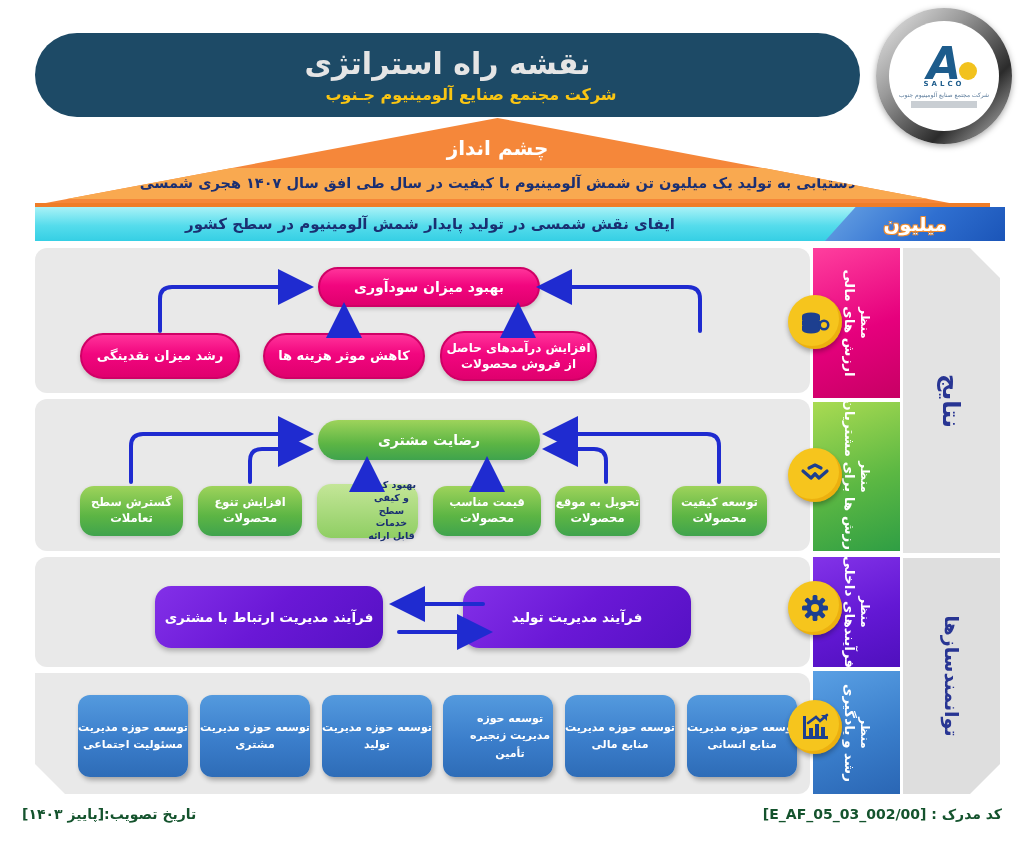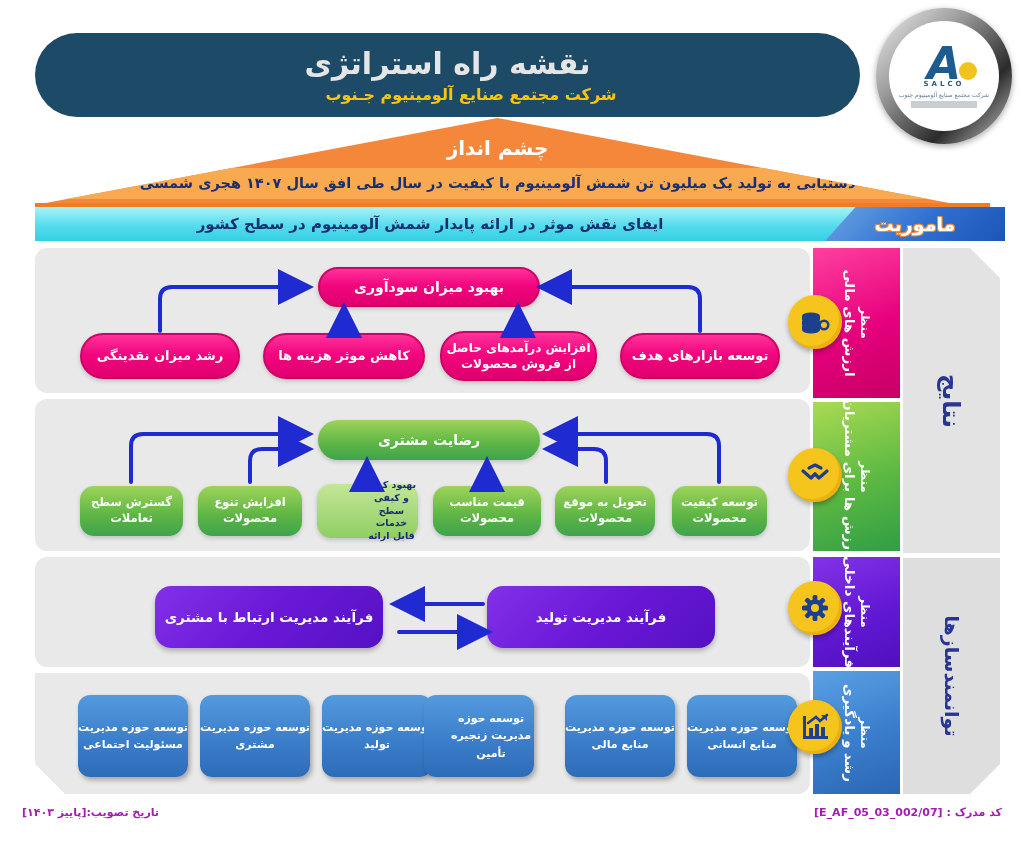--- a/index.html
+++ b/index.html
@@ -93,36 +93,36 @@
   #f-n2{left:263px;top:333px;width:162px;height:46px;font-size:13px;}
   #f-n3{left:440px;top:331px;width:157px;height:50px;font-size:12px;}
   #f-n4{left:620px;top:333px;width:160px;height:46px;font-size:13px;}
 
   
   #c-top{left:318px;top:420px;width:222px;height:40px;font-size:14px;}
   #c-b1{left:80px;top:486px;width:103px;height:50px;font-size:11.5px;border-radius:14px;}
   #c-b2{left:198px;top:486px;width:104px;height:50px;font-size:11.5px;border-radius:14px;}
   #c-b3{left:317px;top:484px;width:101px;height:54px;font-size:9.5px;border-radius:14px;}
   #c-b4{left:433px;top:486px;width:108px;height:50px;font-size:11.5px;border-radius:14px;}
-  #c-b5{left:555px;top:486px;width:100px;height:50px;font-size:11.5px;border-radius:14px;}
+  #c-b5{left:555px;top:486px;width:85px;height:50px;font-size:11.5px;border-radius:14px;}
   #c-b6{left:672px;top:486px;width:95px;height:50px;font-size:11.5px;border-radius:14px;}
 
   
   #p-left{left:155px;top:586px;width:228px;height:62px;font-size:13.5px;}
-  #p-right{left:487px;top:586px;width:228px;height:62px;font-size:13.5px;}
+  #p-right{left:463px;top:586px;width:228px;height:62px;font-size:13.5px;}
 
   
   .g-box{top:695px;width:110px;height:82px;font-size:11px;line-height:1.55;}
-  #g1{left:78px;} #g2{left:200px;} #g3{left:322px;} #g4{left:424px;padding-left:24px;} #g5{left:565px;} #g6{left:687px;}
+  #g1{left:78px;} #g2{left:200px;} #g3{left:322px;} #g4{left:443px;padding-left:24px;} #g5{left:565px;} #g6{left:687px;}
 
   
   #arrows{position:absolute;left:35px;top:248px;width:775px;height:547px;pointer-events:none;z-index:3;}
 
   
-  .footer-item{position:absolute;top:806px;color:#a21caf;font-size:11px;font-weight:bold;direction:rtl;}
+  .footer-item{position:absolute;top:806px;color:#14532d;font-size:14px;font-weight:bold;direction:rtl;}
   #doc-code{right:22px;} #approval{left:22px;}
 </style>
 </head>
 <body>
 
 <div id="stage">
 
   <div class="header">
     <div class="title" dir="rtl">نقشه راه استراتژی</div>
     <div class="subtitle" dir="rtl">شرکت مجتمع صنایع آلومینیوم جـنوب</div>
@@ -140,23 +140,23 @@
   </div>
 
   <div class="vision">
     <div class="vision-stripe"></div>
     <div class="vision-label" dir="rtl">چشم انداز</div>
     <div class="vision-text" dir="rtl">دستیابی به تولید یک میلیون تن شمش آلومینیوم با کیفیت در سال طی افق سال ۱۴۰۷ هجری شمسی</div>
   </div>
   <div class="vision-baseline"></div>
 
   <div class="mission">
-    <div class="mission-text" dir="rtl">ایفای نقش موثر در ارائه پایدار شمش آلومینیوم در سطح کشور</div>
+    <div class="mission-text" dir="rtl">ایفای نقش شمسی در تولید پایدار شمش آلومینیوم در سطح کشور</div>
     <div class="mission-label">
-      <span dir="rtl">ماموریت</span>
+      <span dir="rtl">میلیون</span>
     </div>
   </div>
 
   <div class="panel" id="panel1"></div>
   <div class="panel" id="panel2"></div>
   <div class="panel" id="panel3"></div>
   <div class="panel" id="panel4"></div>
 
   <div class="outer-label" id="results">
     <div class="vtext" dir="rtl">نتایج</div>
@@ -261,36 +261,35 @@
 
       <path d="M448,356 L364,356" marker-end="url(#ah)"></path>
       <path d="M364,384 L448,384" marker-end="url(#ah)"></path>
     </g>
   </svg>
 
   <div class="node pill pink" id="f-top" dir="rtl">بهبود میزان سودآوری</div>
   <div class="node pill pink" id="f-n1" dir="rtl">رشد میزان نقدینگی</div>
   <div class="node pill pink" id="f-n2" dir="rtl">کاهش موثر هزینه ها</div>
   <div class="node pill pink" id="f-n3" dir="rtl">افزایش درآمدهای حاصل از فروش محصولات</div>
-  <div class="node pill pink" id="f-n4" dir="rtl">توسعه بازارهای هدف</div>
 
   <div class="node pill green" id="c-top" dir="rtl">رضایت مشتری</div>
   <div class="node green" id="c-b1" dir="rtl">گسترش سطح تعاملات</div>
   <div class="node green" id="c-b2" dir="rtl">افزایش تنوع محصولات</div>
   <div class="node green-light" id="c-b3" dir="rtl">بهبود کمی و کیفی سطح خدمات قابل ارائه</div>
   <div class="node green" id="c-b4" dir="rtl">قیمت مناسب محصولات</div>
   <div class="node green" id="c-b5" dir="rtl">تحویل به موقع محصولات</div>
   <div class="node green" id="c-b6" dir="rtl">توسعه کیفیت محصولات</div>
 
   <div class="node purple" id="p-left" dir="rtl">فرآیند مدیریت ارتباط با مشتری</div>
   <div class="node purple" id="p-right" dir="rtl">فرآیند مدیریت تولید</div>
 
   <div class="node blue g-box" id="g1" dir="rtl">توسعه حوزه مدیریت مسئولیت اجتماعی</div>
   <div class="node blue g-box" id="g2" dir="rtl">توسعه حوزه مدیریت مشتری</div>
   <div class="node blue g-box" id="g3" dir="rtl">توسعه حوزه مدیریت تولید</div>
   <div class="node blue g-box" id="g4" dir="rtl">توسعه حوزه مدیریت زنجیره تأمین</div>
   <div class="node blue g-box" id="g5" dir="rtl">توسعه حوزه مدیریت منابع مالی</div>
   <div class="node blue g-box" id="g6" dir="rtl">توسعه حوزه مدیریت منابع انسانی</div>
 
-  <div class="footer-item" id="doc-code">کد مدرک : [E_AF_05_03_002/07]</div>
+  <div class="footer-item" id="doc-code">کد مدرک : [E_AF_05_03_002/00]</div>
   <div class="footer-item" id="approval">تاریخ تصویب:[پاییز ۱۴۰۳]</div>
 
 </div>
 
 </body></html>

